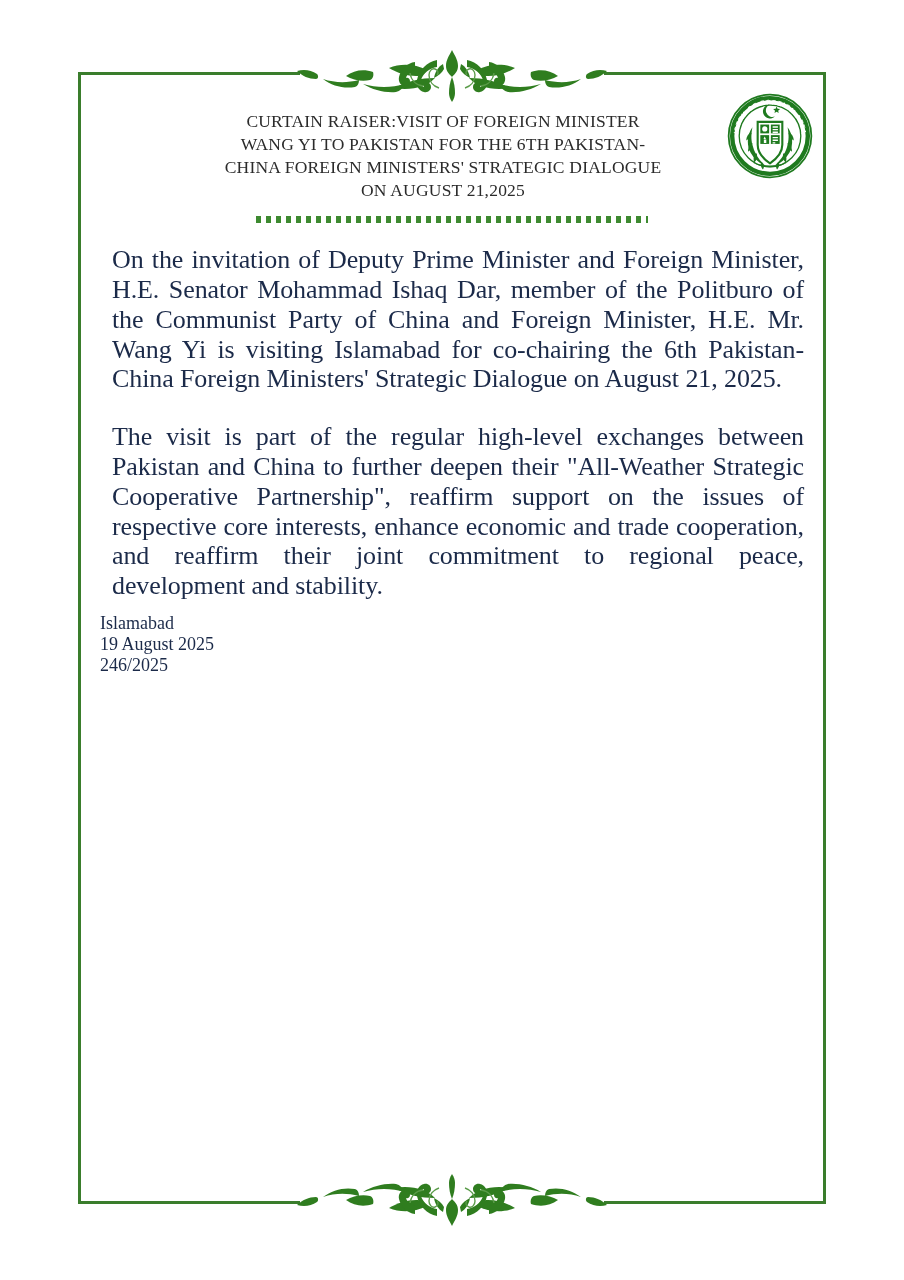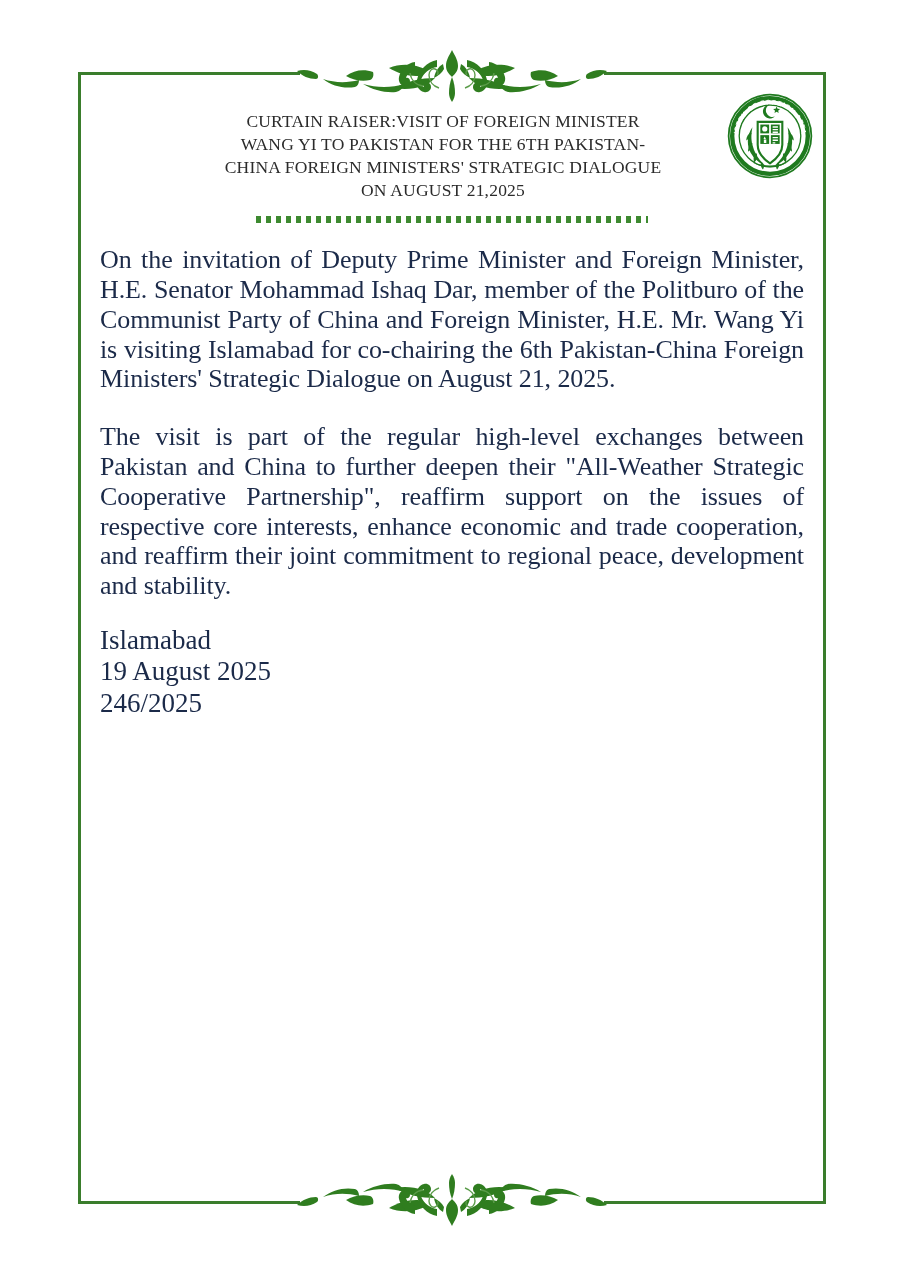--- a/index.html
+++ b/index.html
@@ -94,33 +94,33 @@
     background-image: linear-gradient(to right, #3d8a30 0 5px, transparent 5px 10px);
     background-size: 10px 7px;
     background-repeat: repeat-x;
   }
 
   .body-block {
     margin-top: 22px;
   }
 
   .para {
-    margin: 0 0 28px 0;
+    margin: 0 0 28px 12px;
     text-align: justify;
     text-justify: inter-word;
     font-size: 26px;
     line-height: 1.145;
     color: #1b2a49;
     letter-spacing: -0.1px;
   }
   .para:last-of-type { margin-bottom: 0; }
 
   .signature {
-    margin-top: 24px;
-    font-size: 27px;
+    margin-top: 12px;
+    font-size: 18px;
     line-height: 1.17;
     color: #1b2a49;
     text-align: left;
     white-space: pre-line;
   }
 </style>
 </head>
 <body>
 
 <div class="page">

